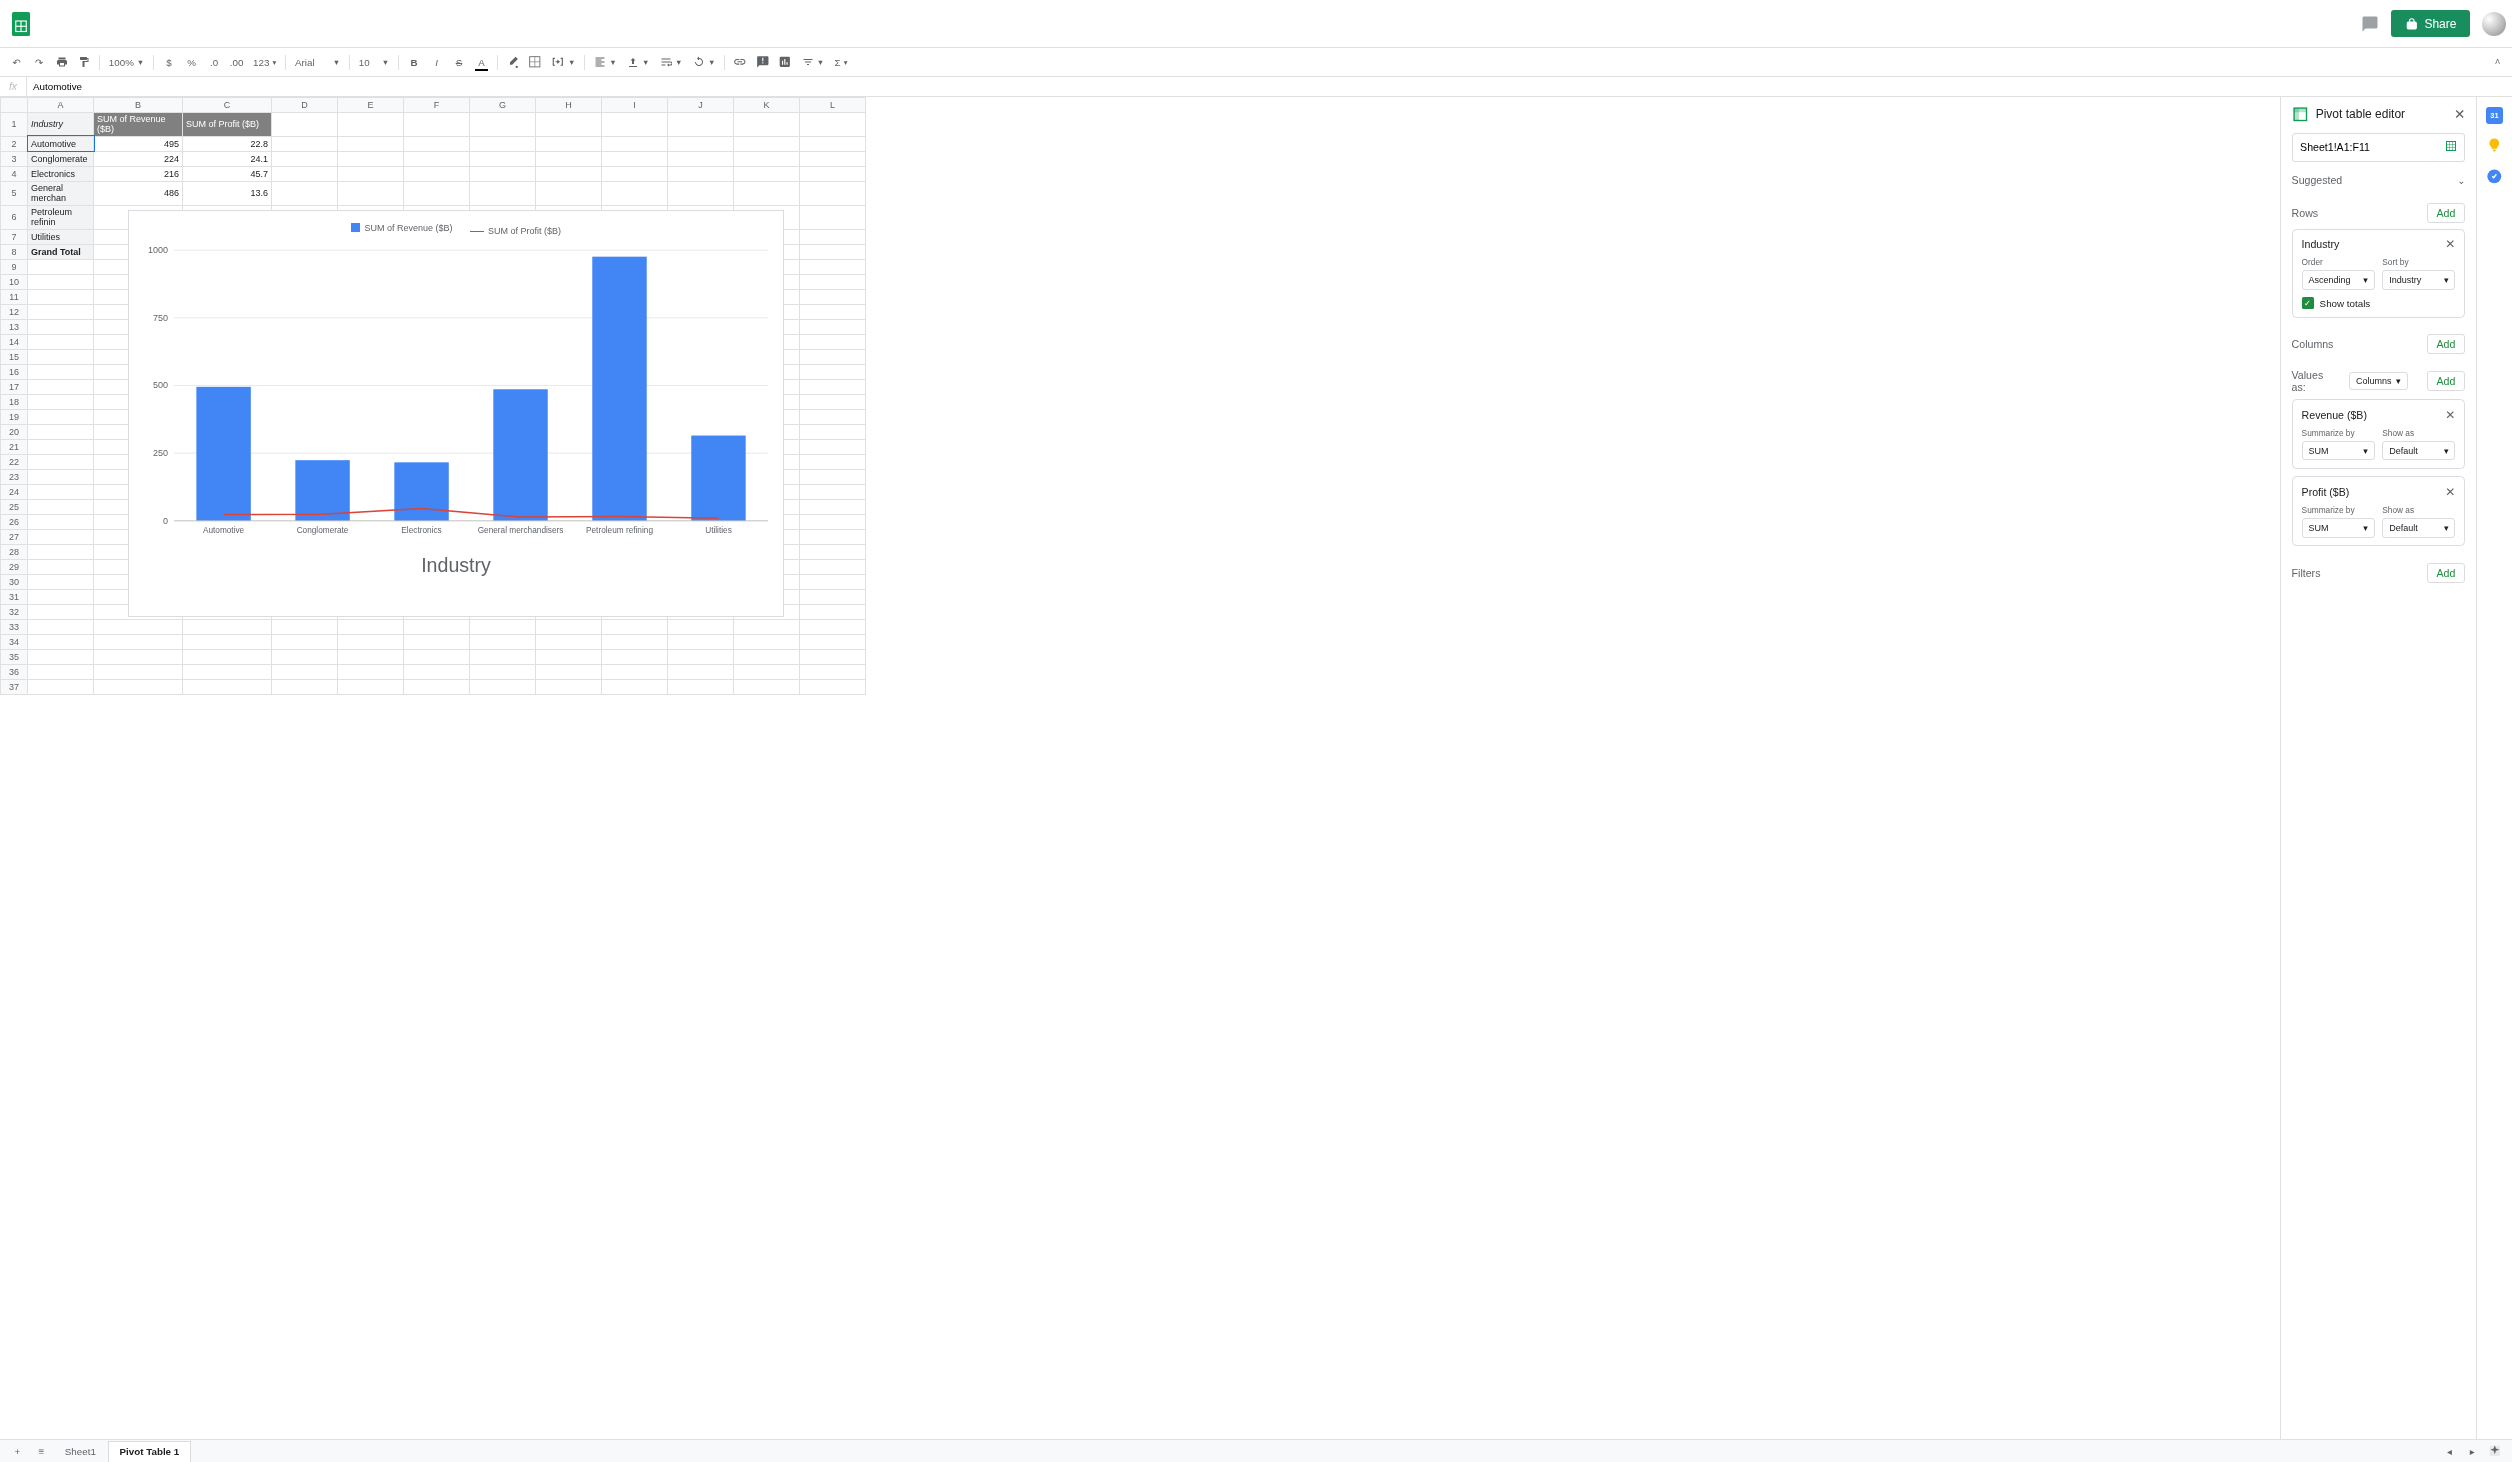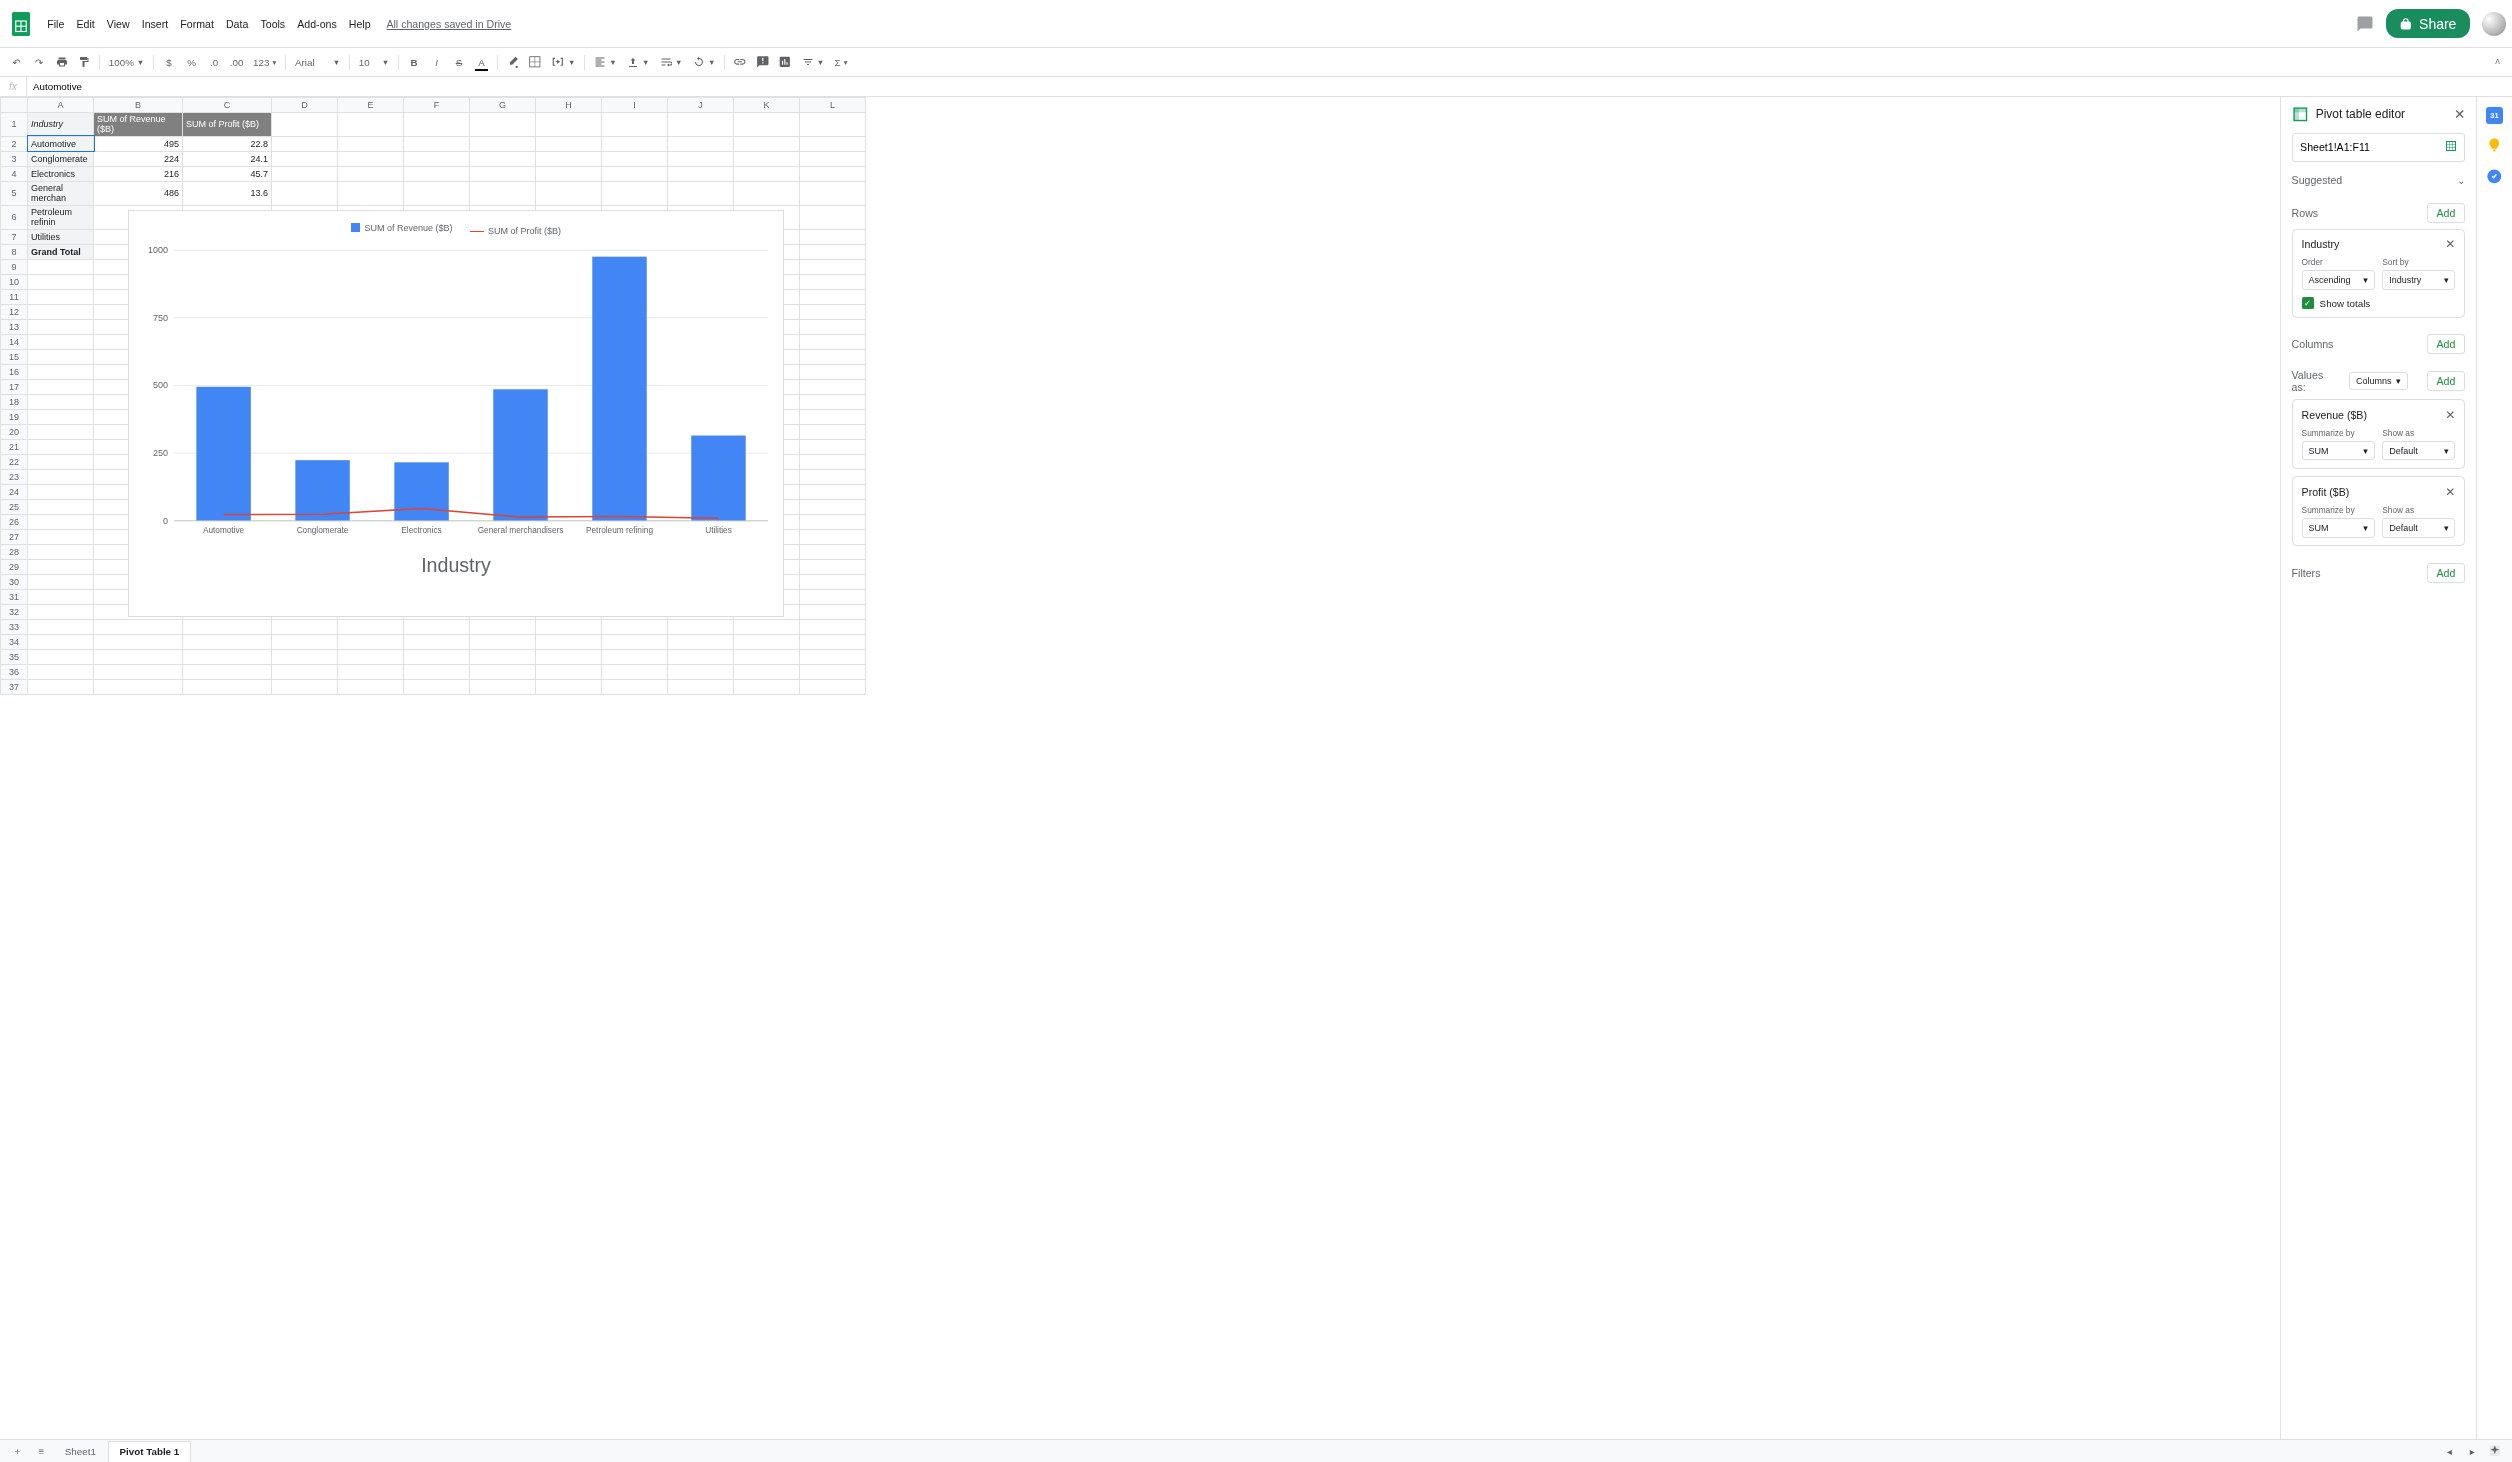--- a/index.html
+++ b/index.html
@@ -10,21 +10,21 @@
 .logo { width: 30px; height: 30px; display: flex; align-items: center; justify-content: center; margin-right: 6px; }
 .logo svg { width: 18px; height: 24px; }
 .title-area { flex: 1; }
 .doc-title { font-size: 13.6px; color: #202124; display: flex; align-items: center; gap: 6px; padding: 1.5px 0 0 0; }
 .star-icon, .folder-icon { width: 13.6px; height: 13.6px; opacity: 0.4; cursor: pointer; }
 .menubar { display: flex; gap: 1.5px; margin-top: 1.5px; align-items: center; }
 .menu-item { padding: 3px 5.3px; color: #202124; cursor: pointer; border-radius: 2.3px; font-size: 10.6px; }
 .save-status { color: #5f6368; text-decoration: underline; font-size: 10.6px; margin-left: 9px; cursor: pointer; }
 .header-right { display: flex; align-items: center; gap: 12px; }
 .comment-icon { width: 18px; height: 18px; opacity: 0.6; cursor: pointer; }
-.share-btn { background: #1a8d5f; color: #fff; padding: 6.8px 13.6px; border-radius: 12px; font-weight: 500; display: flex; align-items: center; gap: 6px; cursor: pointer; font-size: 14px; border: none; }
+.share-btn { background: #1a8d5f; color: #fff; padding: 6.8px 13.6px; border-radius: 3px; font-weight: 500; display: flex; align-items: center; gap: 6px; cursor: pointer; font-size: 12px; border: none; }
 .share-btn svg { width: 13.6px; height: 13.6px; fill: #fff; }
 .avatar { width: 24px; height: 24px; border-radius: 50%; background: radial-gradient(circle at 30% 30%, #fff, #888); cursor: pointer; }
 
 
 .toolbar { height: 29px; display: flex; align-items: center; padding: 0 6px; border-bottom: 0.8px solid #e0e0e0; gap: 1.5px; }
 .tb-btn { width: 21px; height: 21px; display: flex; align-items: center; justify-content: center; cursor: pointer; border-radius: 2.3px; color: #5f6368; }
 .tb-sep { width: 0.8px; height: 15px; background: #e0e0e0; margin: 0 3px; }
 .tb-select { display: flex; align-items: center; padding: 0 4.5px; height: 19.6px; cursor: pointer; color: #5f6368; font-size: 9.8px; gap: 3px; }
 .tb-dd { font-size: 7.5px; color: #5f6368; }
 .tb-font { min-width: 53px; }
@@ -105,32 +105,20 @@
 <div class="header">
   <div class="logo">
     <svg viewBox="0 0 24 32">
         <rect width="24" height="32" rx="2" fill="#0f9d58"></rect>
         <rect x="5" y="12" width="14" height="14" fill="none" stroke="#fff" stroke-width="1.5"></rect>
         <line x1="12" y1="12" x2="12" y2="26" stroke="#fff" stroke-width="1.5"></line>
         <line x1="5" y1="19" x2="19" y2="19" stroke="#fff" stroke-width="1.5"></line>
       </svg>
   </div>
   <div class="title-area">
-    <div class="menubar">
-      <span class="menu-item">File</span>
-      <span class="menu-item">Edit</span>
-      <span class="menu-item">View</span>
-      <span class="menu-item">Insert</span>
-      <span class="menu-item">Format</span>
-      <span class="menu-item">Data</span>
-      <span class="menu-item">Tools</span>
-      <span class="menu-item">Add-ons</span>
-      <span class="menu-item">Help</span>
-      <span class="save-status">All changes saved in Drive</span>
-    </div>
   </div>
   <div class="header-right">
     <span class="comment-icon">
       <svg viewBox="0 0 24 24" width="18" height="18">
           <path fill="#5f6368" d="M20 2H4c-1.1 0-2 .9-2 2v18l4-4h14c1.1 0 2-.9 2-2V4c0-1.1-.9-2-2-2z"></path>
         </svg>
     </span>
     <button class="share-btn">
       <svg viewBox="0 0 24 24">
           <path d="M12 2a5 5 0 015 5v1h1a3 3 0 013 3v8a3 3 0 01-3 3H6a3 3 0 01-3-3v-8a3 3 0 013-3h1V7a5 5 0 015-5zm0 2a3 3 0 00-3 3v1h6V7a3 3 0 00-3-3z"></path>

